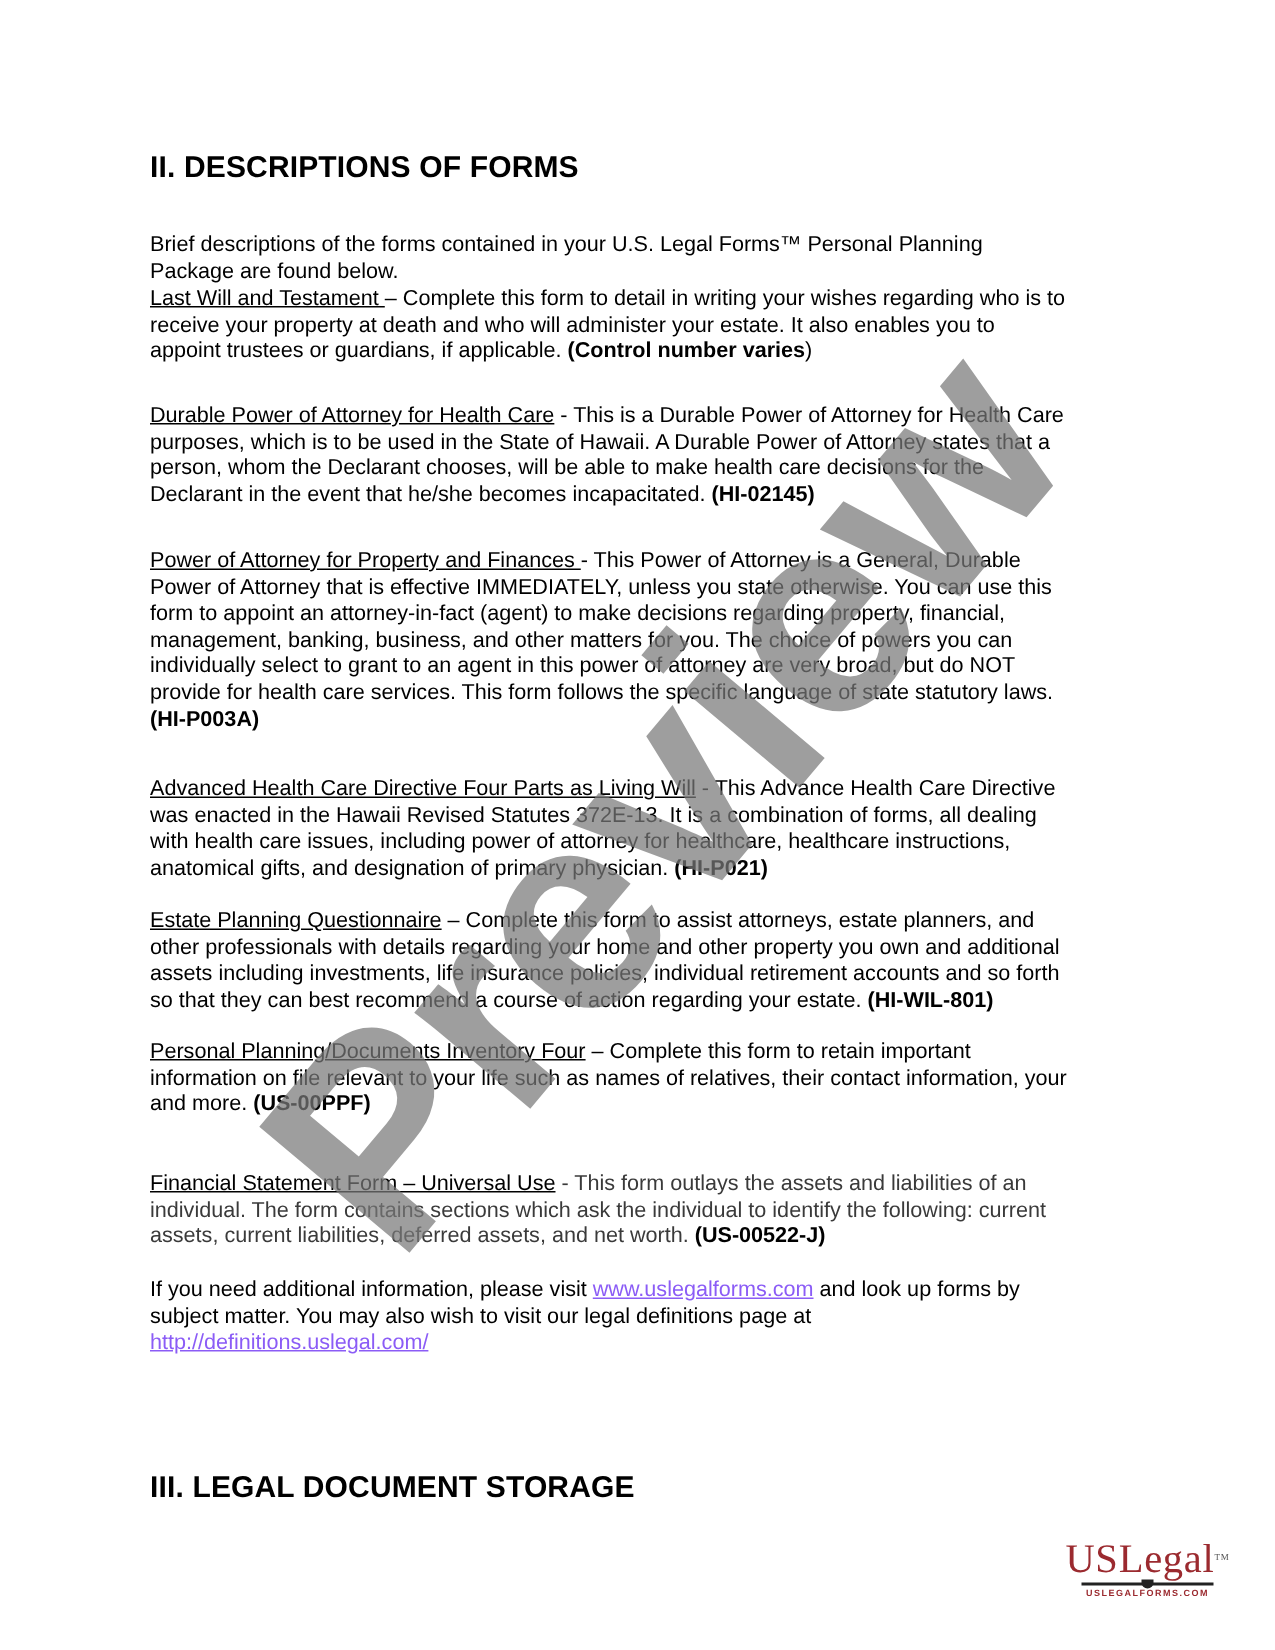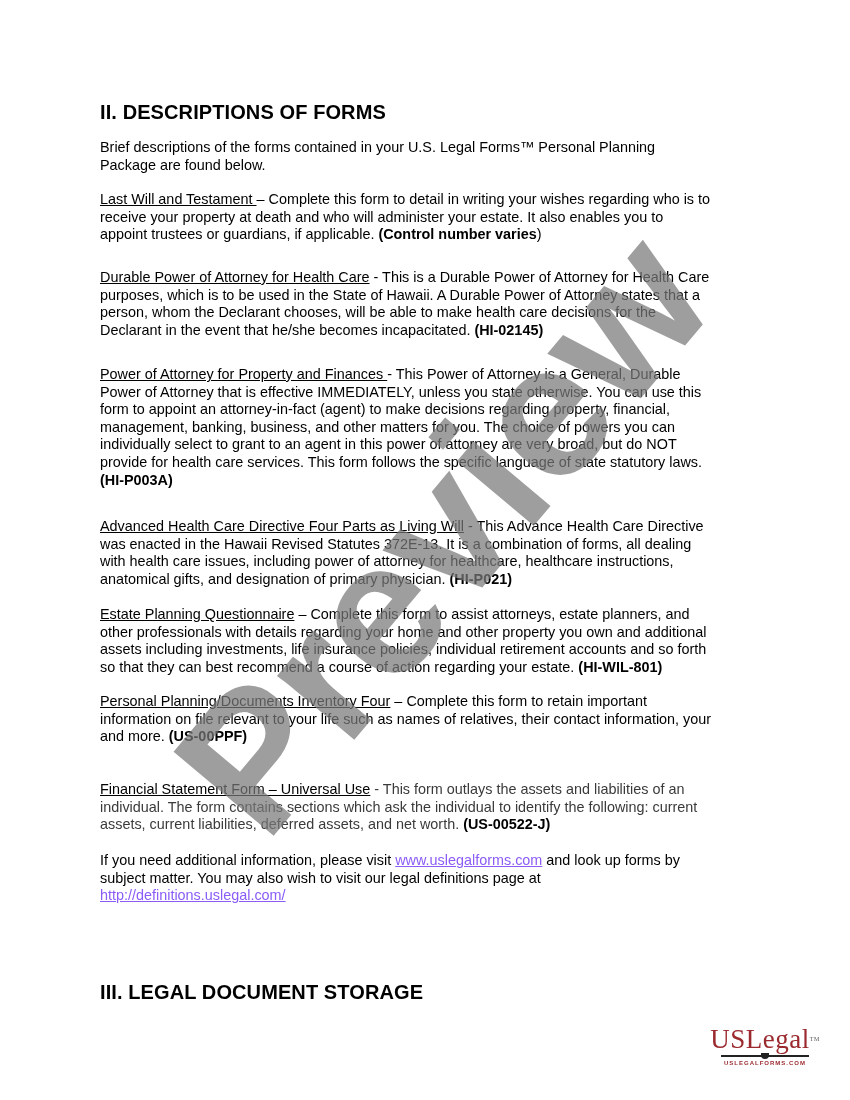--- a/index.html
+++ b/index.html
@@ -24,21 +24,21 @@
   .logo-wing:after { content:""; position:absolute; left:40px; top:0; width:8px; height:6px; background:#222; border-radius:0 0 4px 4px; }
   .logo-sub { font-size:6px; color:#9b2a2f; letter-spacing:1px; font-weight:bold; margin-top:1px; }
 </style>
 </head>
 <body>
 
 <div class="page">
 
   <div class="h" style="top:101px;">II.  DESCRIPTIONS OF FORMS</div>
 
-  <div class="p" style="top:139px;">
+  <div class="p" style="top:155px;">
     <div>Brief descriptions of the forms contained in your U.S. Legal Forms™ Personal Planning</div>
     <div>Package are found below.</div>
   </div>
 
   <div class="p" style="top:191px;">
     <div><span class="u">Last Will and Testament </span><span>– </span><span>Complete this form to detail in writing your wishes regarding who is to</span></div>
     <div>receive your property at death and who will administer your estate.  It also enables you to</div>
     <div><span>appoint trustees or guardians, if applicable. </span><span class="b">(Control number varies</span><span>)</span></div>
   </div>
 

